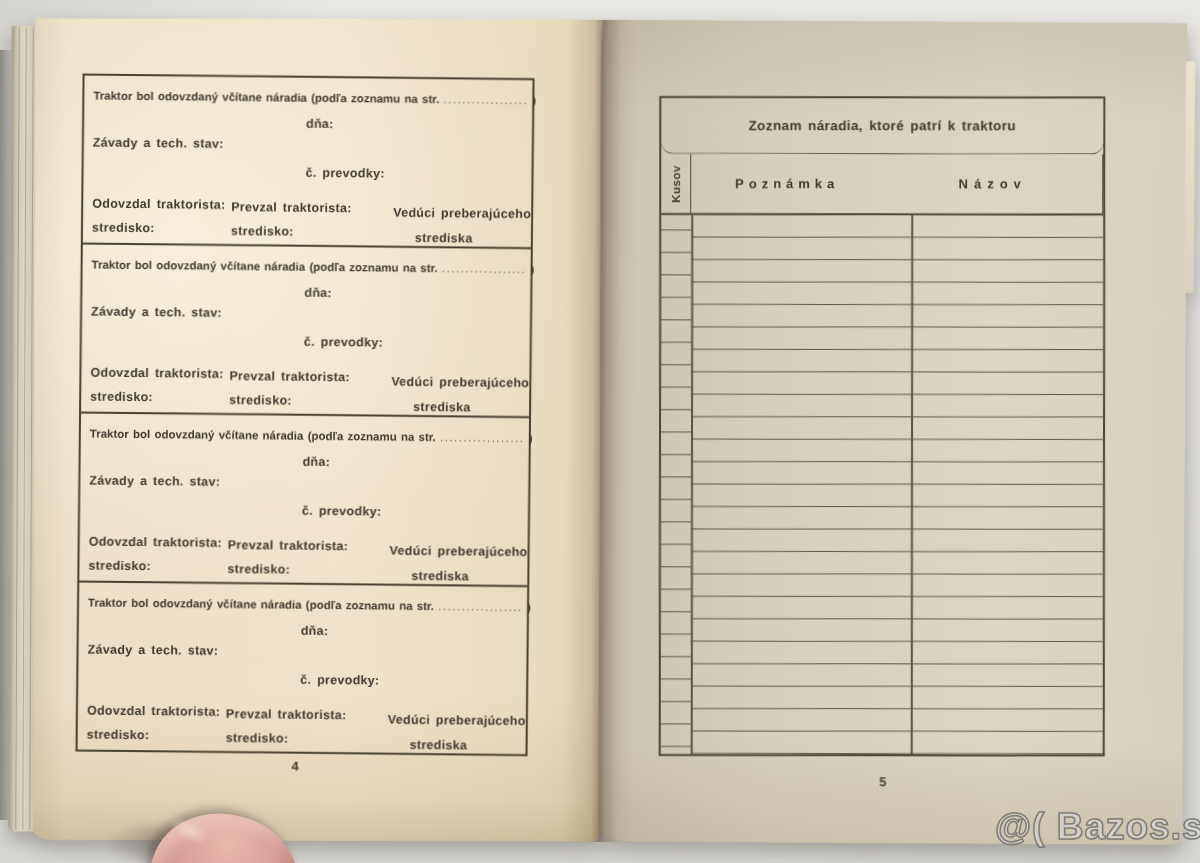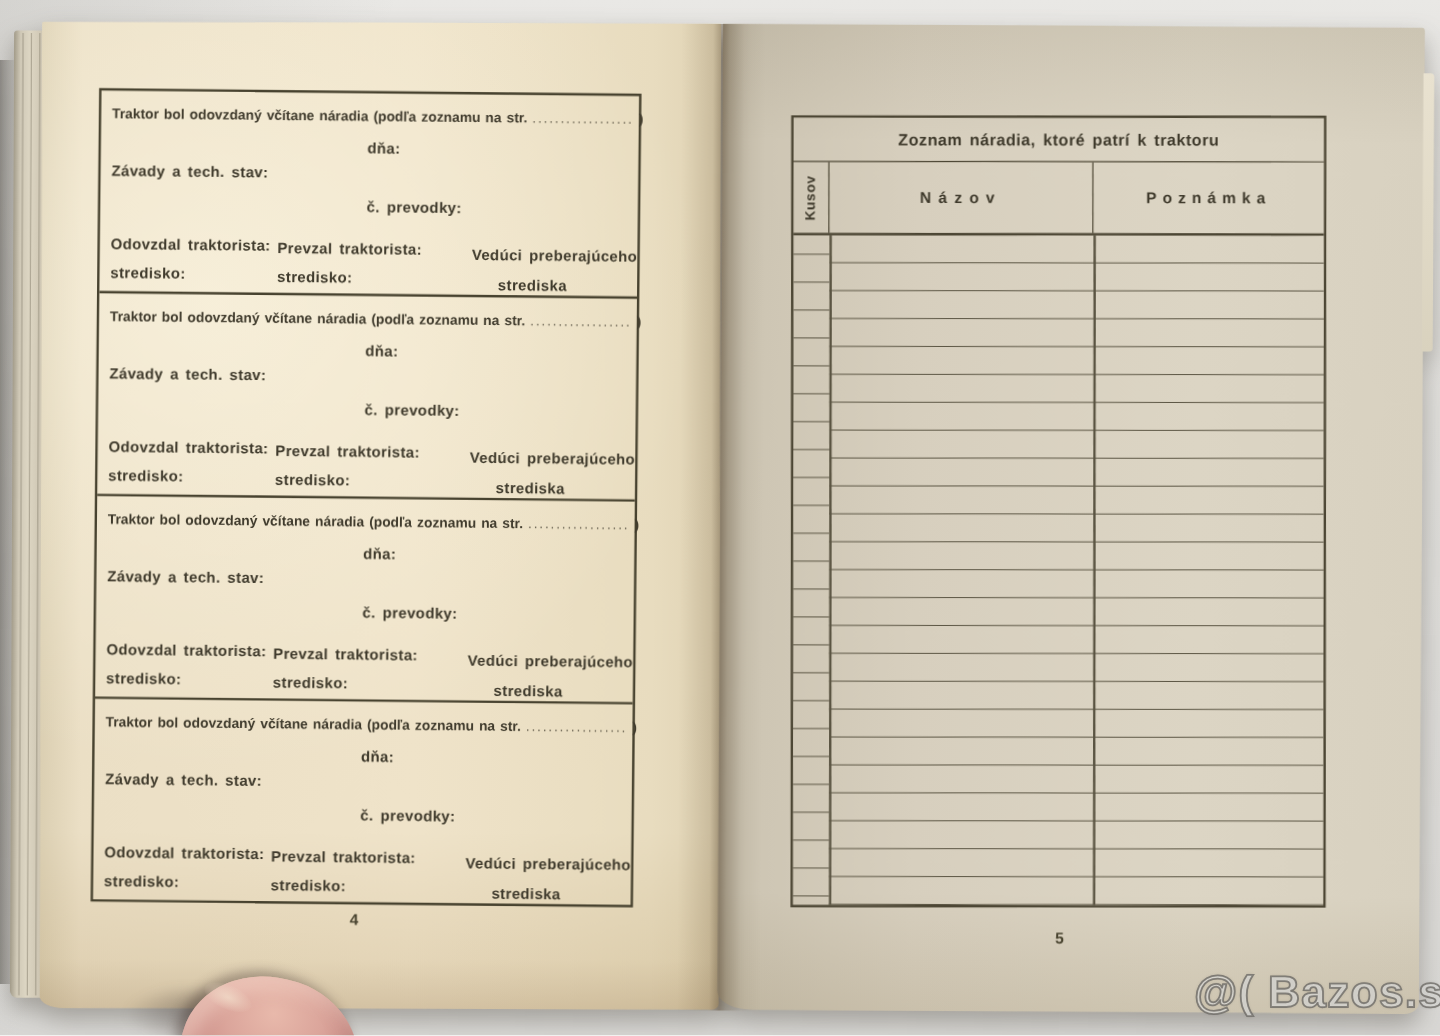--- a/index.html
+++ b/index.html
@@ -87,23 +87,24 @@
   .pagenum { position:absolute; font-size:13px; font-weight:bold; color:#48432f; }
   .pagenum-left { left:232px; top:740px; width:60px; text-align:center; }
 
   
   .table-box {
     position:absolute; left:59px; top:75px; width:446px; height:660px;
     border:2px solid #4c4634; transform:rotate(-.3deg);
     display:flex; flex-direction:column; color:#3f3a2c;
   }
   .t-title {
-    height:37px; display:flex; align-items:center; justify-content:center;
+    height:56px; display:flex; align-items:center; justify-content:center;
     font-size:13.5px; font-weight:bold; letter-spacing:.4px; word-spacing:2px;
     border-bottom:1.5px solid #4c4634;
+    border-radius:12px;
   }
   .t-cols { height:61px; display:flex; border-bottom:2px solid #4c4634; }
   .col { display:flex; align-items:center; justify-content:center; font-size:13px; font-weight:bold; }
   .col-kusov { width:30px; border-right:1.5px solid #4c4634; }
   .col-kusov span { transform:rotate(-90deg); font-size:11.5px; letter-spacing:.5px; white-space:nowrap; }
   .col-nazov { width:220px; border-right:1.5px solid #4c4634; letter-spacing:6px; }
   .col-poznamka { flex:1; letter-spacing:5px; }
   .t-body { position:relative; flex:1; }
   .lines-kusov, .lines-main {
     position:absolute; top:0; bottom:0;
@@ -219,22 +220,22 @@
     </div>
 
     <div class="page page-right">
       <div class="right-sliver"></div>
       <div class="table-box">
         <div class="t-title">Zoznam náradia, ktoré patrí k traktoru</div>
         <div class="t-cols">
           <div class="col col-kusov">
               <span>Kusov</span>
             </div>
+          <div class="col col-poznamka">Poznámka</div>
           <div class="col col-nazov">Názov</div>
-          <div class="col col-poznamka">Poznámka</div>
         </div>
         <div class="t-body" style="--rows: 24;">
           <div class="lines-kusov"></div>
           <div class="lines-main"></div>
           <div class="vline-kusov"></div>
           <div class="vline-mid"></div>
         </div>
       </div>
       <div class="pagenum pagenum-right">5</div>
     </div>

